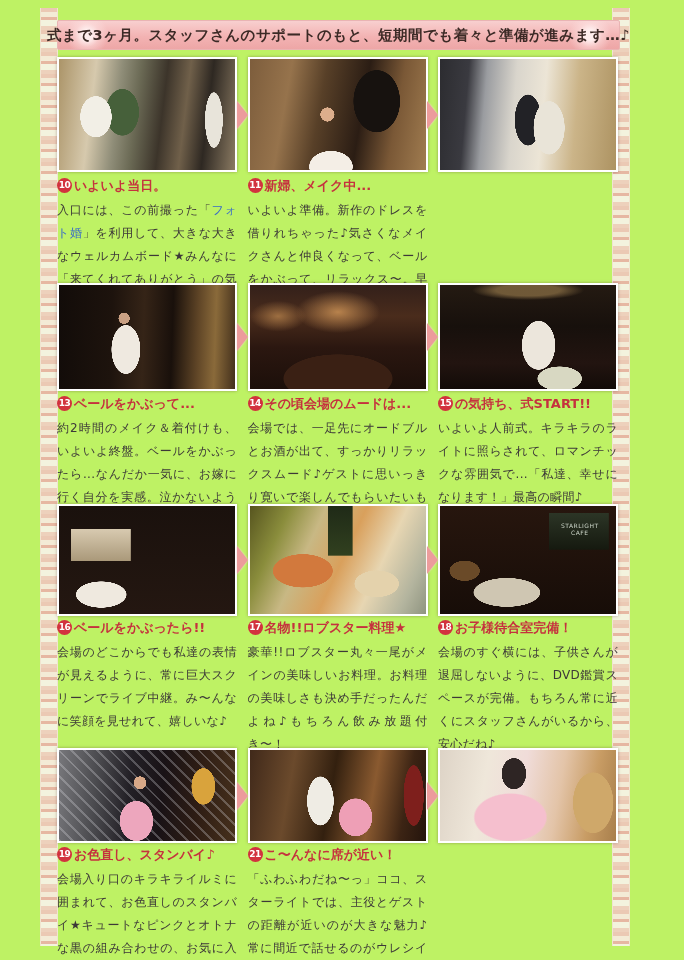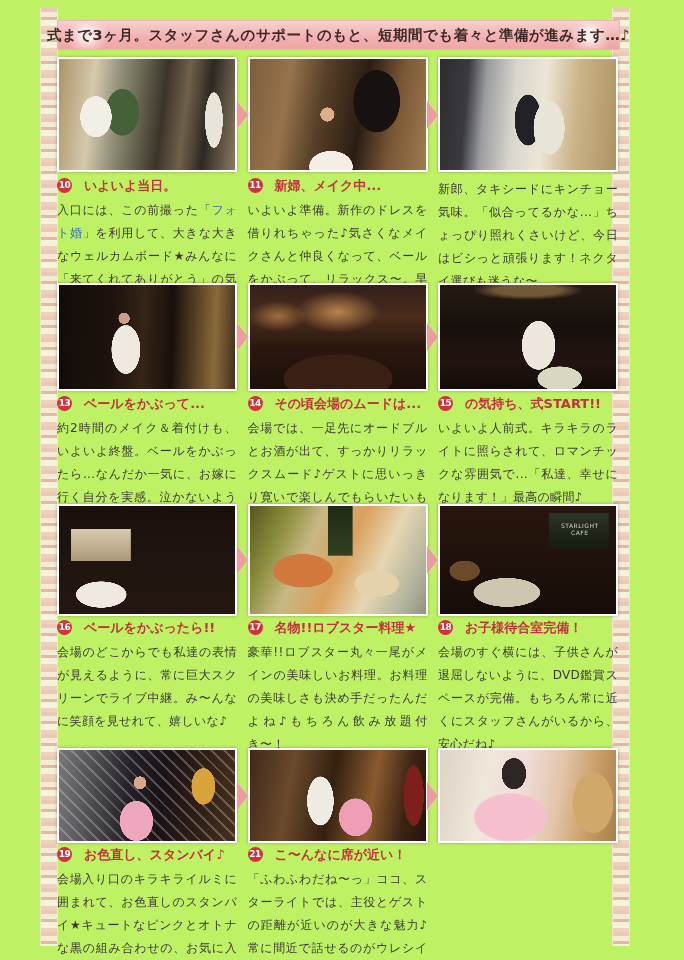--- a/index.html
+++ b/index.html
@@ -43,21 +43,21 @@
 
   
   .chev{position:absolute;top:50%;transform:translateY(-50%);width:0;height:0;
     border-top:14px solid transparent;border-bottom:14px solid transparent;
     border-left:11px solid #ec9c9c;filter:drop-shadow(0 0 1px #f7d4d4);}
   .chev.g1{left:180px}
   .chev.g2{left:370px}
 
   
   .cap{line-height:1.2;}
-  .cap .trow{display:flex;align-items:center;gap:12px;margin-bottom:5px;}
+  .cap .trow{display:flex;align-items:center;gap:2px;margin-bottom:5px;}
   .num{flex:0 0 auto;display:inline-flex;width:15px;height:15px;border-radius:50%;
     background:#d2323e;color:#fff;font-size:9px;font-weight:bold;
     align-items:center;justify-content:center;letter-spacing:-.5px;}
   .ttl{color:#c5323e;font-weight:bold;font-size:13px;white-space:nowrap;}
   .bdy{margin:0;font-size:12px;color:#3d3938;line-height:23px;letter-spacing:.3px;
        text-align:justify;}
   .bdy a{color:#3a6bc8;text-decoration:none;}
 
   
   .ph10{background-image:
@@ -156,21 +156,20 @@
       <p class="bdy"><span>入口には、この前撮った「</span><a href="#">フォト婚</a><span>」を利用して、大きな大きなウェルカムボード★みんなに「来てくれてありがとう」の気持ち、伝わったかな♪</span></p>
     </div>
     <div class="cap">
       <div class="trow">
         <span class="num">11</span>
         <span class="ttl">新婦、メイク中...</span>
       </div>
       <p class="bdy">いよいよ準備。新作のドレスを借りれちゃった♪気さくなメイクさんと仲良くなって、ベールをかぶって、リラックス〜。早く皆に見せたいなぁ♪</p>
     </div>
     <div class="cap">
-      <p class="bdy">新郎、タキシードにキンチョー気味。「似合ってるかな...」ちょっぴり照れくさいけど、今日はビシっと頑張ります！ネクタイ選びも迷うな〜...</p>
     </div>
   </div>
 
   <div class="photo-row" id="prow2">
     <div class="photo ph13"></div>
     <div class="photo ph14"></div>
     <div class="photo ph15"></div>
     <div class="chev g1"></div>
     <div class="chev g2"></div>
   </div>

